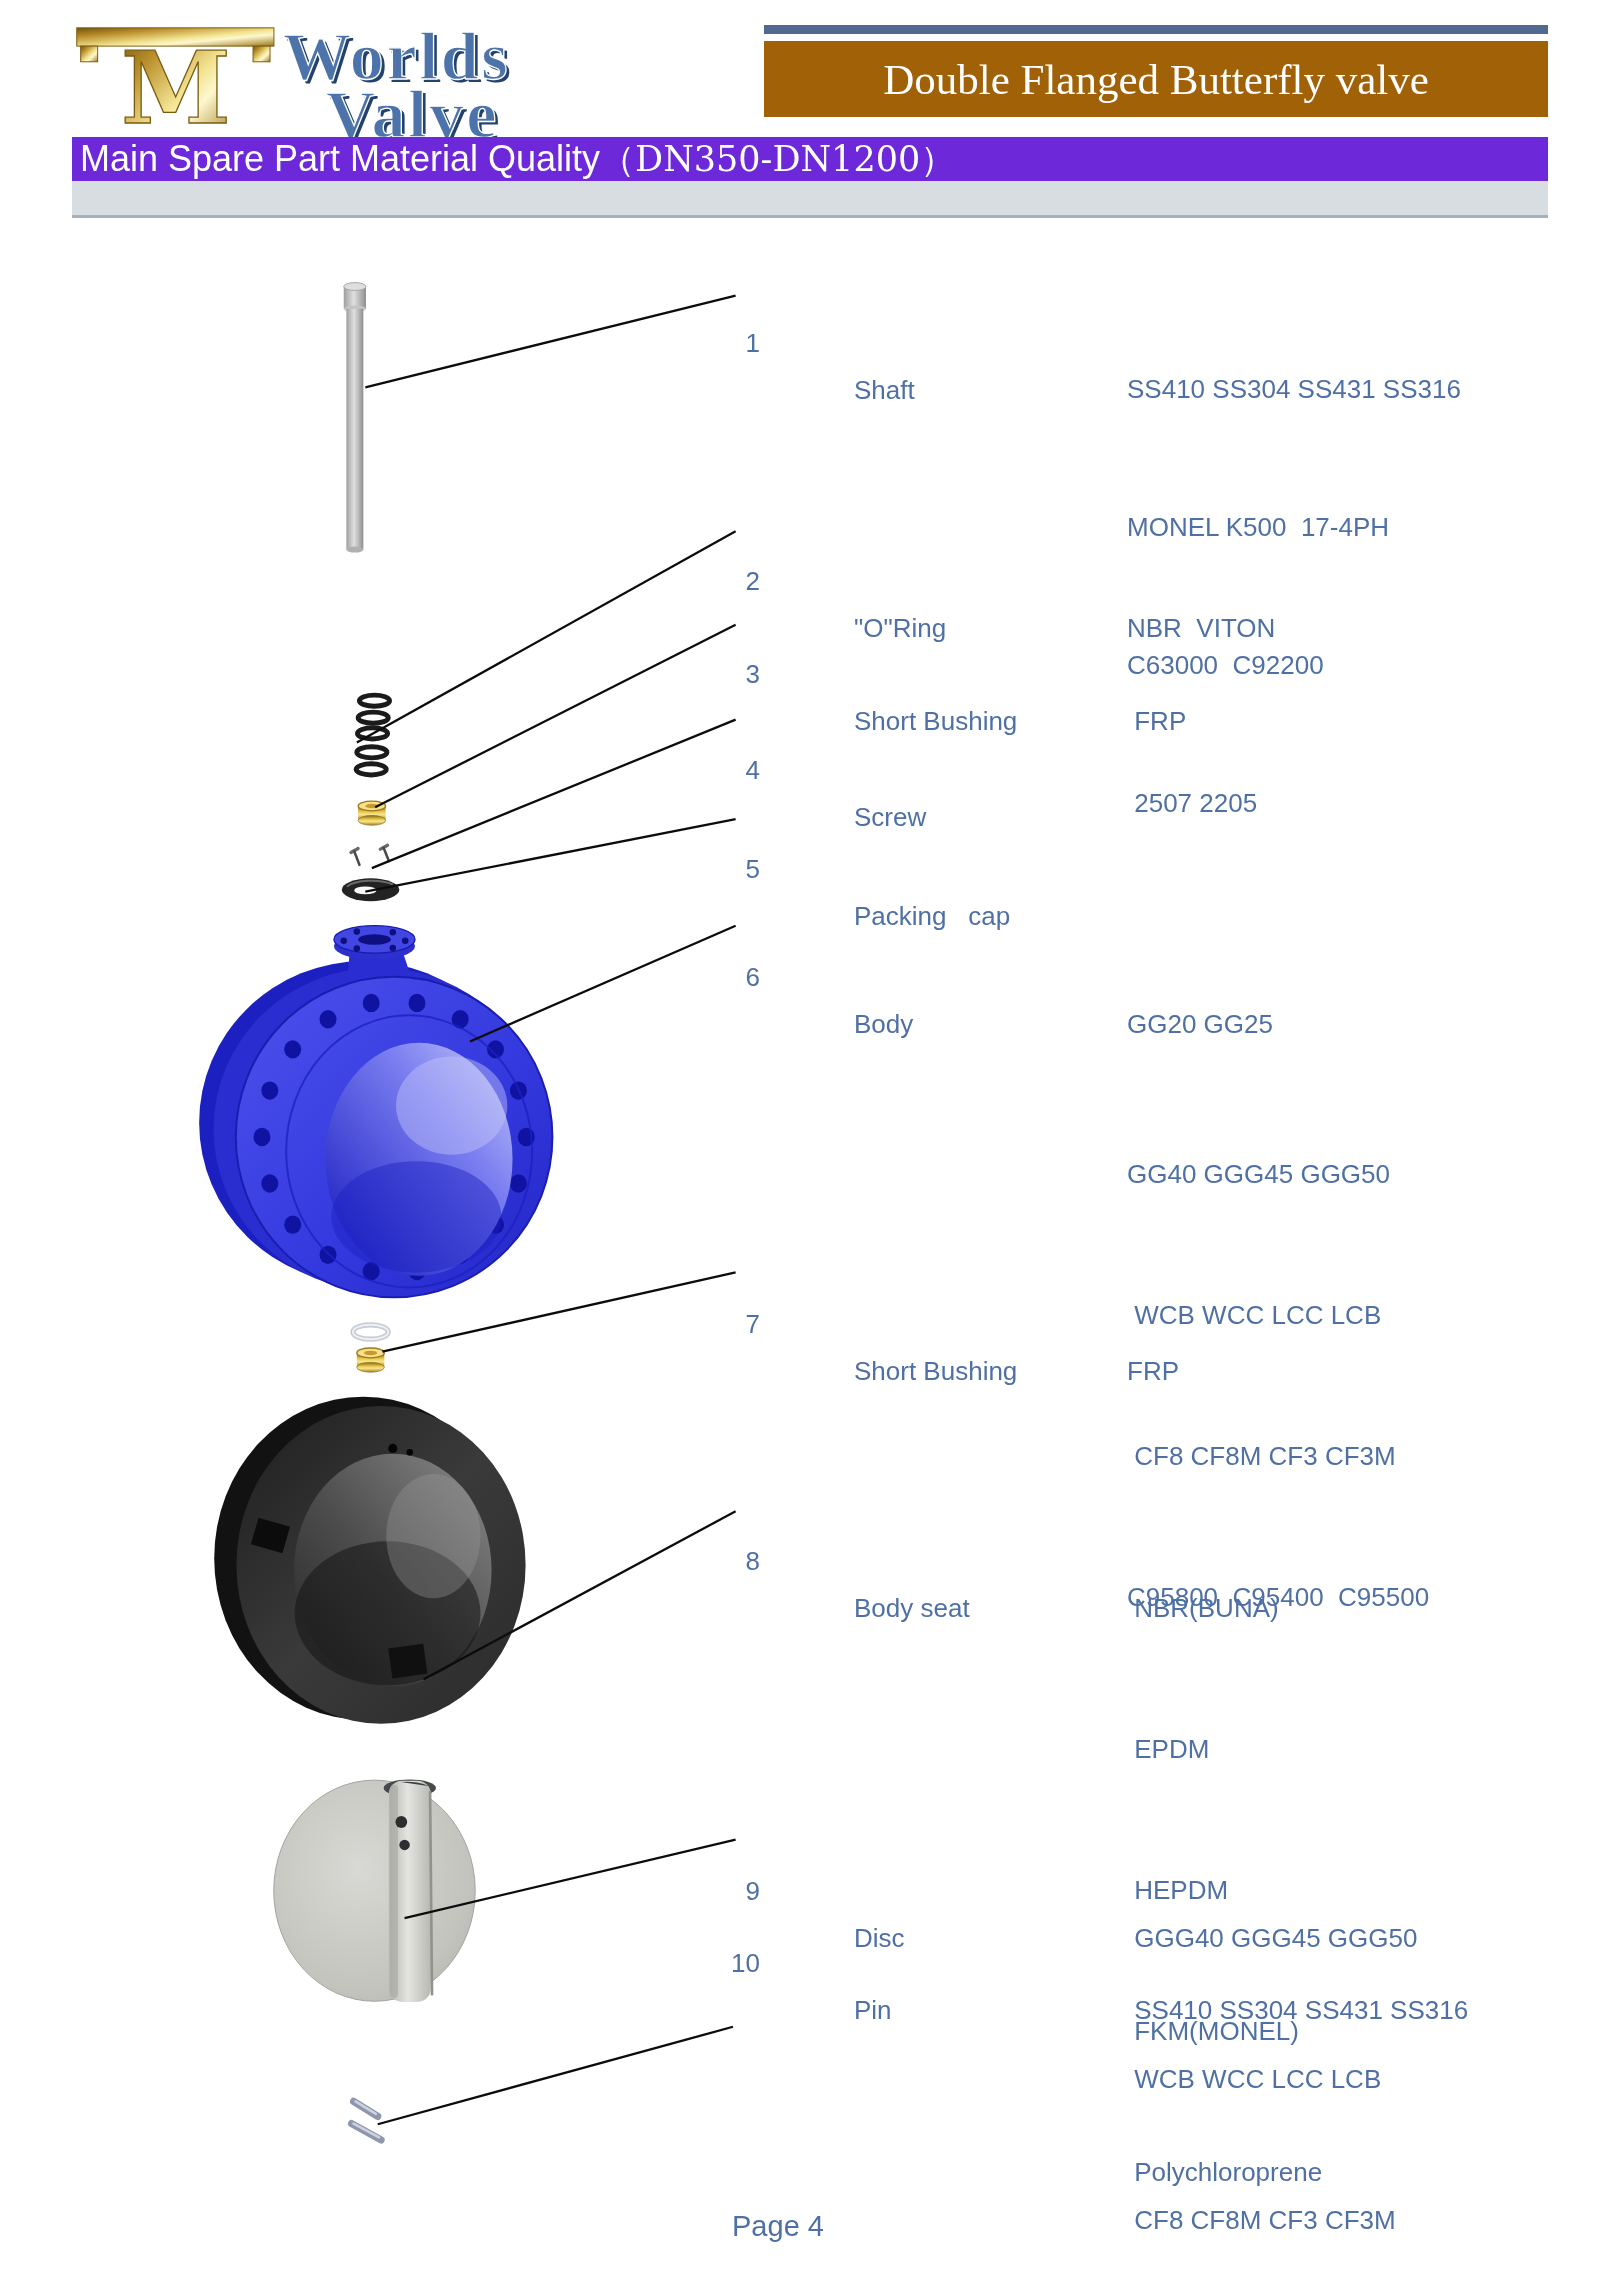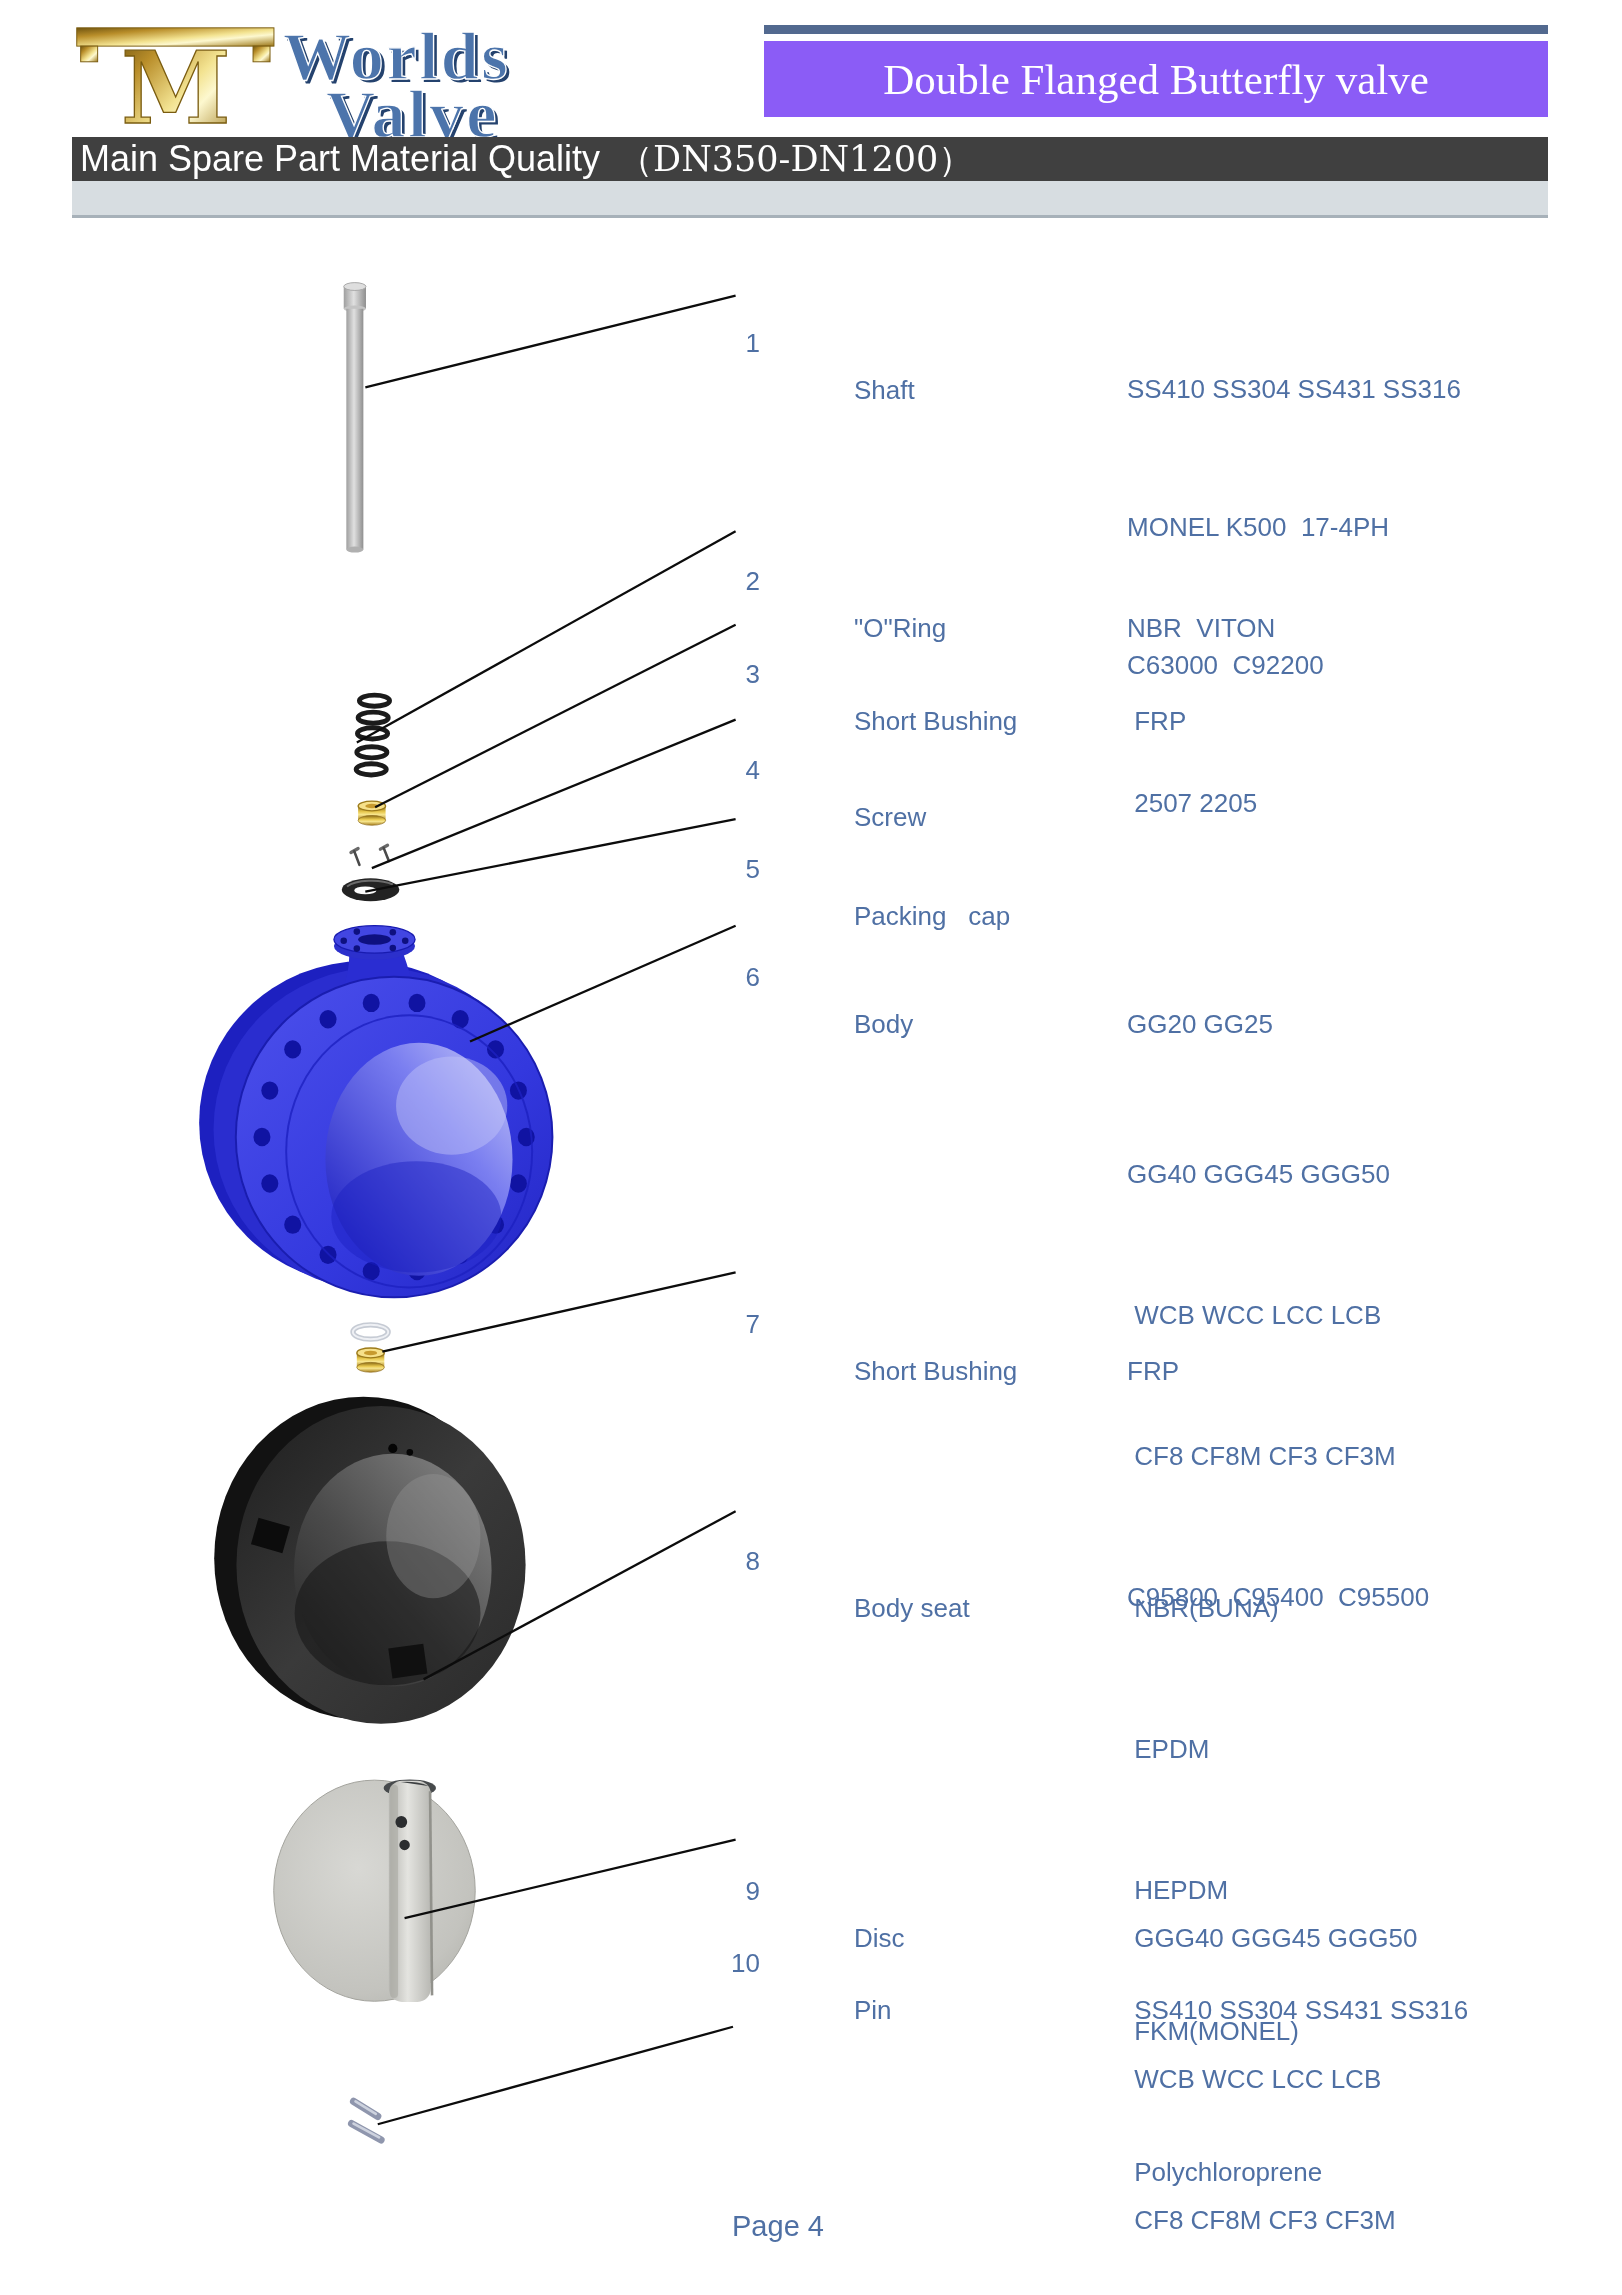--- a/index.html
+++ b/index.html
@@ -71,25 +71,25 @@
     </defs>
     <rect x="18" y="12" width="302" height="28" fill="url(#gGoldLogo)" stroke="#7a5c10" stroke-width="1.5"></rect>
     <rect x="24" y="40" width="26" height="24" fill="url(#gGoldLogo)" stroke="#7a5c10" stroke-width="1.5"></rect>
     <rect x="288" y="40" width="26" height="24" fill="url(#gGoldLogo)" stroke="#7a5c10" stroke-width="1.5"></rect>
     <text x="170" y="158" text-anchor="middle" font-family="DejaVu Serif, serif" font-weight="bold" font-size="152" fill="url(#gGoldLogo)" stroke="#7a5c10" stroke-width="2">M</text>
   </svg>
   <div class="brand-line l1">Worlds</div>
   <div class="brand-line l2">Valve</div>
 
   <div class="top-rule" style="background:#52698f;"></div>
-  <div class="product-banner" style="background:#8b5cf6;">
+  <div class="product-banner" style="background:#a16207;">
     <span>Double Flanged Butterfly valve</span>
   </div>
 
-  <div class="title-bar" style="background:#404040;gap:18px;">
+  <div class="title-bar" style="background:#6d28d9;">
     <span class="tb-main">Main Spare Part Material Quality</span><span class="tb-range">（DN350-DN1200）</span>
   </div>
   <div class="gray-band"></div>
   <div class="gray-strip"></div>
 
   <svg class="diagram" viewBox="0 0 2480 3508">
     <defs>
       <linearGradient id="gShaft" x1="0" y1="0" x2="1" y2="0">
         <stop offset="0" stop-color="#9f9f9f"></stop>
           <stop offset="0.45" stop-color="#e0e0e0"></stop>

